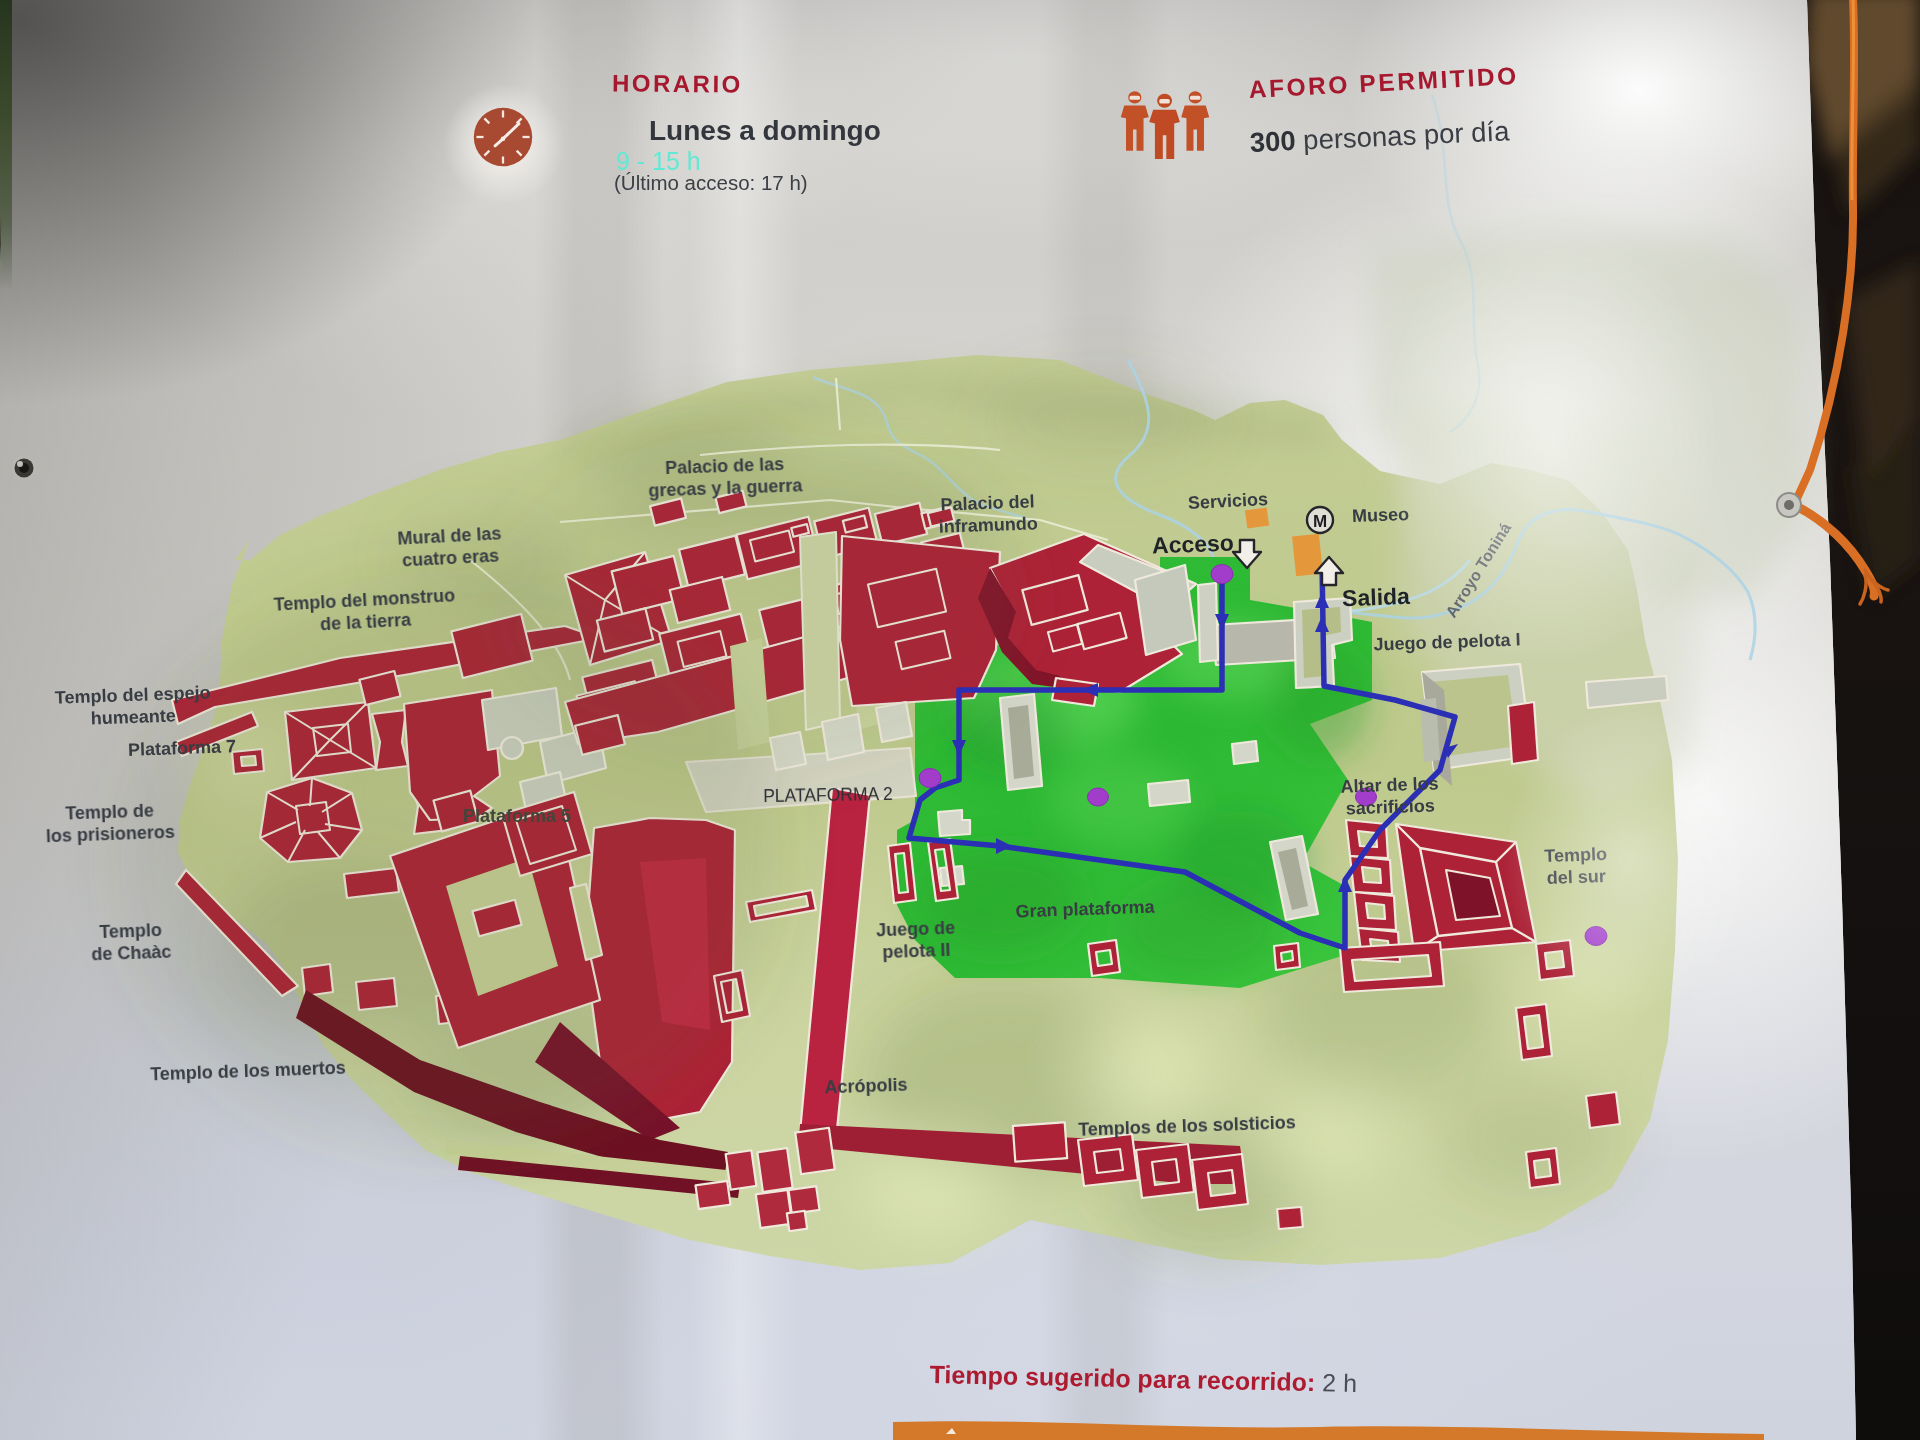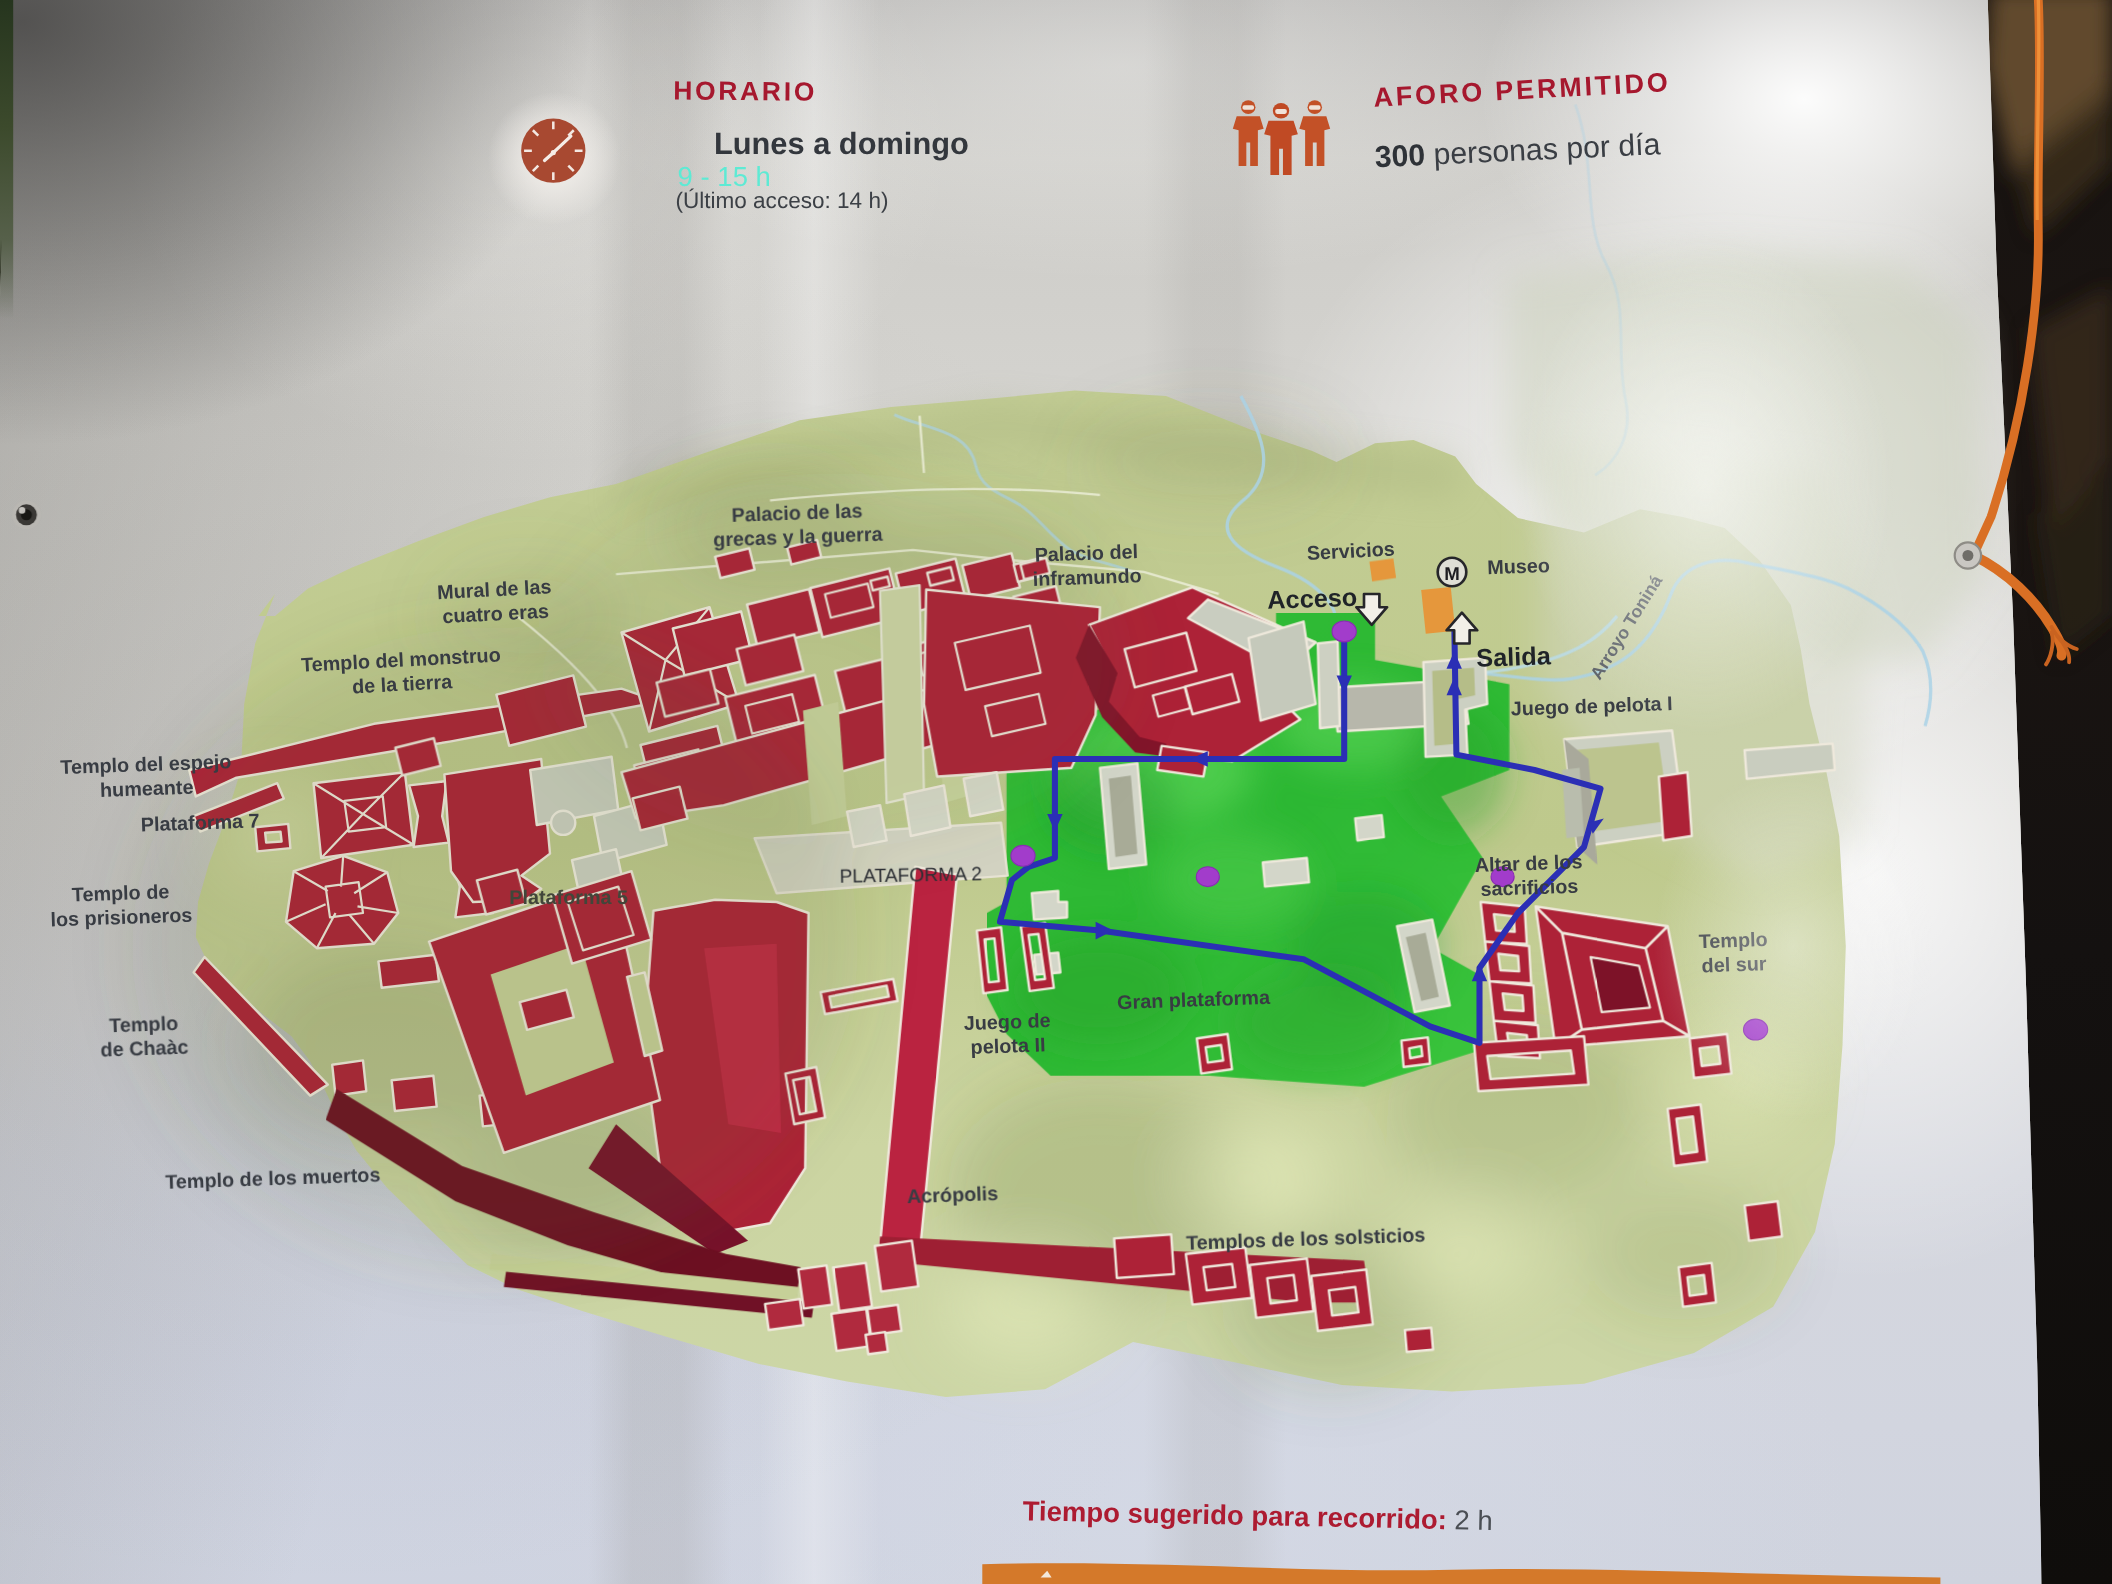--- a/index.html
+++ b/index.html
@@ -510,21 +510,21 @@
     </g>
     <circle cx="35" cy="37" r="2.6" fill="#f5ece6"></circle>
   </svg>
 
   <div class="abs" style="left:612px;top:70px;font-size:24px;font-weight:bold;letter-spacing:2.5px;color:#a6182e;transform:rotate(0.5deg);">HORARIO</div>
 
   <div class="abs" style="left:615px;top:115px;font-size:28px;font-weight:bold;color:#33373d;margin-left:34px;">Lunes a domingo</div>
 
   <div class="abs" style="left:616px;top:147px;font-size:25px;color:#5eead4;">9 - 15 h</div>
 
-  <div class="abs" style="left:614px;top:171px;font-size:20.5px;color:#3c4046;">(Último acceso: 14 h)</div>
+  <div class="abs" style="left:614px;top:171px;font-size:20.5px;color:#3c4046;">(Último acceso: 17 h)</div>
 
   <svg class="abs" style="left:1119px;top:90px;" width="92" height="74" viewBox="0 0 105 90" preserveAspectRatio="none">
     <g fill="#c35127">
       <circle cx="18" cy="9" r="7.5"></circle>
       <path d="M6 19 h24 l4 14 -6 1.5 V74 h-8 V48 h-4 v26 h-8 V34.5 l-6 -1.5 z"></path>
     </g>
     <g fill="#c04a24">
       <circle cx="52" cy="13" r="8.5"></circle>
       <path d="M39 24 h26 l4.5 15 -6.5 1.7 V84 h-9 V55 h-4 v29 h-9 V40.7 l-6.5 -1.7 z"></path>
     </g>

